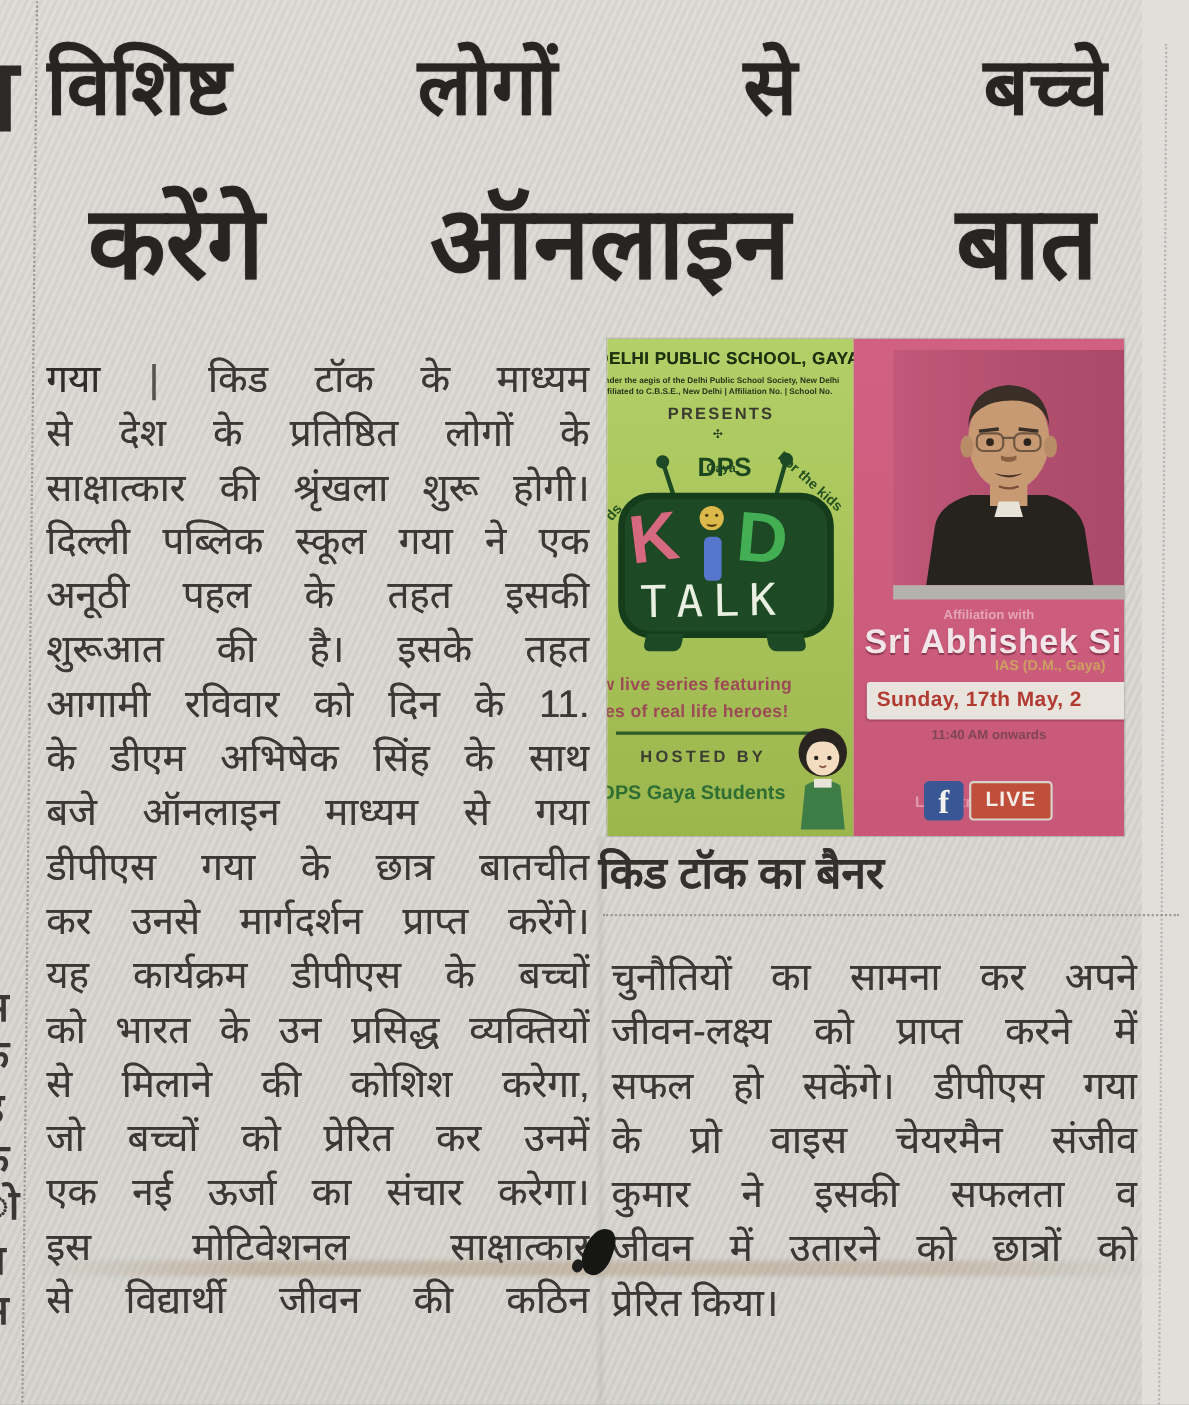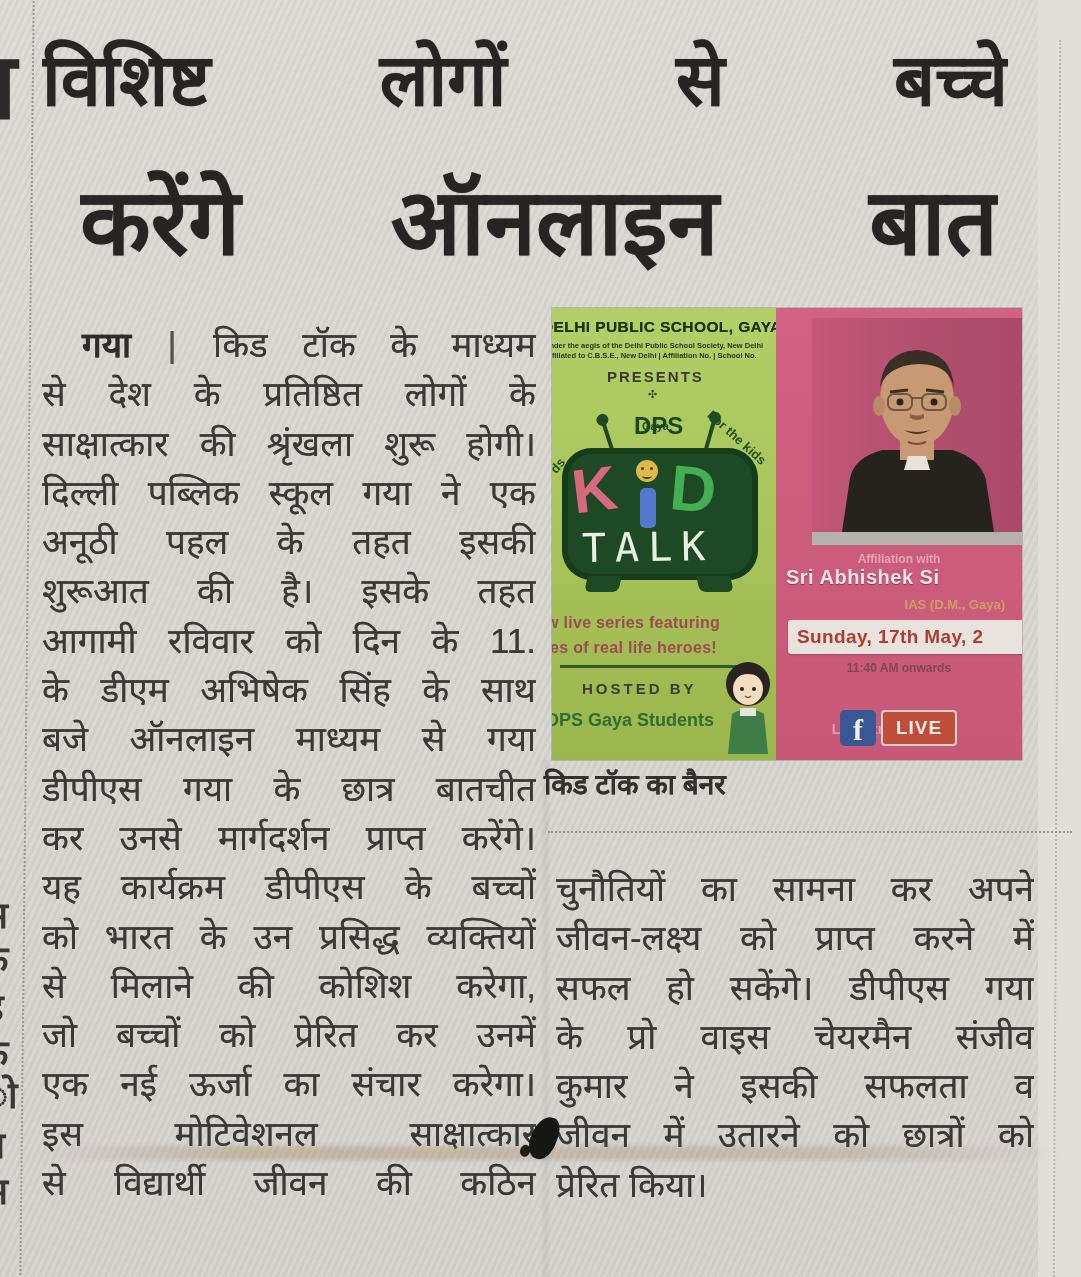--- a/index.html
+++ b/index.html
@@ -31,21 +31,21 @@
   .hl1{left:42px;top:14px;width:966px;font-size:72px;line-height:132px;}
   .hl2{left:80px;top:152px;width:918px;font-size:92px;line-height:140px;}
   
   .col{position:absolute;overflow:hidden;}
   .left-col{left:42px;top:320px;width:494px;height:900px;}
   .right-col{left:556px;top:864px;width:478px;height:352px;}
   .bline{width:100%;height:49.3px;font-size:35px;line-height:49.3px;color:#3b3936;
     white-space:nowrap;text-align:justify;text-align-last:justify;
     text-shadow:0 0 .6px rgba(50,48,45,.7);}
   .bline.last{text-align-last:left;}
-  .lead{font-weight:700;color:#2e2d2b;margin-left:40px;}
+  .lead{font-weight:400;color:#2e2d2b;}
   .bar{padding:0 2px;color:#55534f;}
   
   .banner{position:absolute;left:552px;top:308px;width:470px;height:452px;overflow:hidden;
     box-shadow:0 0 0 1px rgba(90,90,85,.25);}
   .banner .green{position:absolute;left:0;top:0;width:224px;height:452px;
     background:linear-gradient(180deg,#b2d068 0%,#a7c258 55%,#9cb64e 100%);}
   .banner .pink{position:absolute;left:224px;top:0;width:246px;height:452px;
     background:linear-gradient(180deg,#d06182 0%,#cc5c7c 60%,#c75877 100%);}
   .school-name{position:absolute;left:-10px;top:10px;font-size:15.5px;font-weight:800;color:#1d320f;
     white-space:nowrap;letter-spacing:.4px;text-shadow:0 0 .6px rgba(20,40,10,.8);}
@@ -82,41 +82,41 @@
     letter-spacing:.3px;filter:blur(.3px);}
   .sr1{left:-6px;top:306px;} .sr2{left:-2px;top:331px;}
   .gdivider{position:absolute;left:8px;top:357px;width:198px;height:3px;background:#2f5b28;}
   .hostedby{position:absolute;left:30px;top:372px;font-size:15px;font-weight:800;color:#3c3c32;letter-spacing:3px;}
   .students{position:absolute;left:-6px;top:402px;font-size:18px;font-weight:800;color:#2e6e33;white-space:nowrap;}
   .girl{position:absolute;left:166px;top:350px;}
   .photo{position:absolute;left:260px;top:10px;width:210px;height:214px;overflow:hidden;}
   .photo-strip{position:absolute;left:260px;top:224px;width:210px;height:13px;background:#b5b2ac;filter:blur(.5px);}
   .guest-intro{position:absolute;left:224px;top:244px;width:246px;text-align:center;font-size:12px;
     font-weight:700;color:rgba(248,222,230,.55);filter:blur(.5px);}
-  .guest-name{position:absolute;left:234px;top:258px;width:240px;font-size:20px;font-weight:800;
+  .guest-name{position:absolute;left:234px;top:258px;width:240px;font-size:31px;font-weight:800;
     color:#f2e6ea;white-space:nowrap;letter-spacing:.5px;text-shadow:0 1px 1px rgba(90,25,45,.6);}
   .guest-title{position:absolute;left:224px;top:289px;width:229px;text-align:right;font-size:13px;
     font-weight:700;color:rgba(206,176,92,.8);filter:blur(.35px);}
   .datebox{position:absolute;left:236px;top:312px;width:240px;height:34px;background:#e9e3dd;
     border-radius:3px;box-shadow:0 1px 2px rgba(80,30,45,.35);}
   .datebox span{display:block;padding:6px 0 0 9px;font-size:19px;font-weight:800;color:#b23b31;
     white-space:nowrap;letter-spacing:.4px;}
   .time-txt{position:absolute;left:224px;top:353px;width:246px;text-align:center;font-size:12px;
     font-weight:700;color:rgba(88,58,68,.65);filter:blur(.45px);}
   .live-hindi{position:absolute;left:224px;top:375px;width:212px;text-align:center;font-size:14px;
     font-weight:700;color:rgba(242,195,208,.6);filter:blur(.55px);margin-top:38px;}
   .fb-row{position:absolute;left:288px;top:402px;display:flex;align-items:center;}
   .fb-box{width:36px;height:36px;background:#3a5795;border-radius:5px;color:#f2f2f0;
     font-family:"Liberation Serif","DejaVu Serif",serif;font-size:30px;font-weight:700;
     text-align:center;line-height:40px;}
   .live-box{margin-left:5px;width:72px;height:32px;background:#bf4f3a;border:2px solid #d9d2cc;
     border-radius:4px;color:#f4ece6;font-size:19px;font-weight:800;letter-spacing:1px;
     text-align:center;line-height:32px;}
   
-  .caption{position:absolute;left:544px;top:764px;font-size:28px;font-weight:700;color:#33312e;
+  .caption{position:absolute;left:544px;top:764px;font-size:40px;font-weight:700;color:#33312e;
     text-shadow:0 0 .6px rgba(45,43,40,.7);}
   .cap-rule{position:absolute;left:548px;top:831px;width:524px;border-top:2px dotted #8b8a84;opacity:.8;}
 </style>
 </head>
 <body>
 
 <div class="page">
 
   <div class="right-margin"></div>
   <div class="left-rule"></div>

